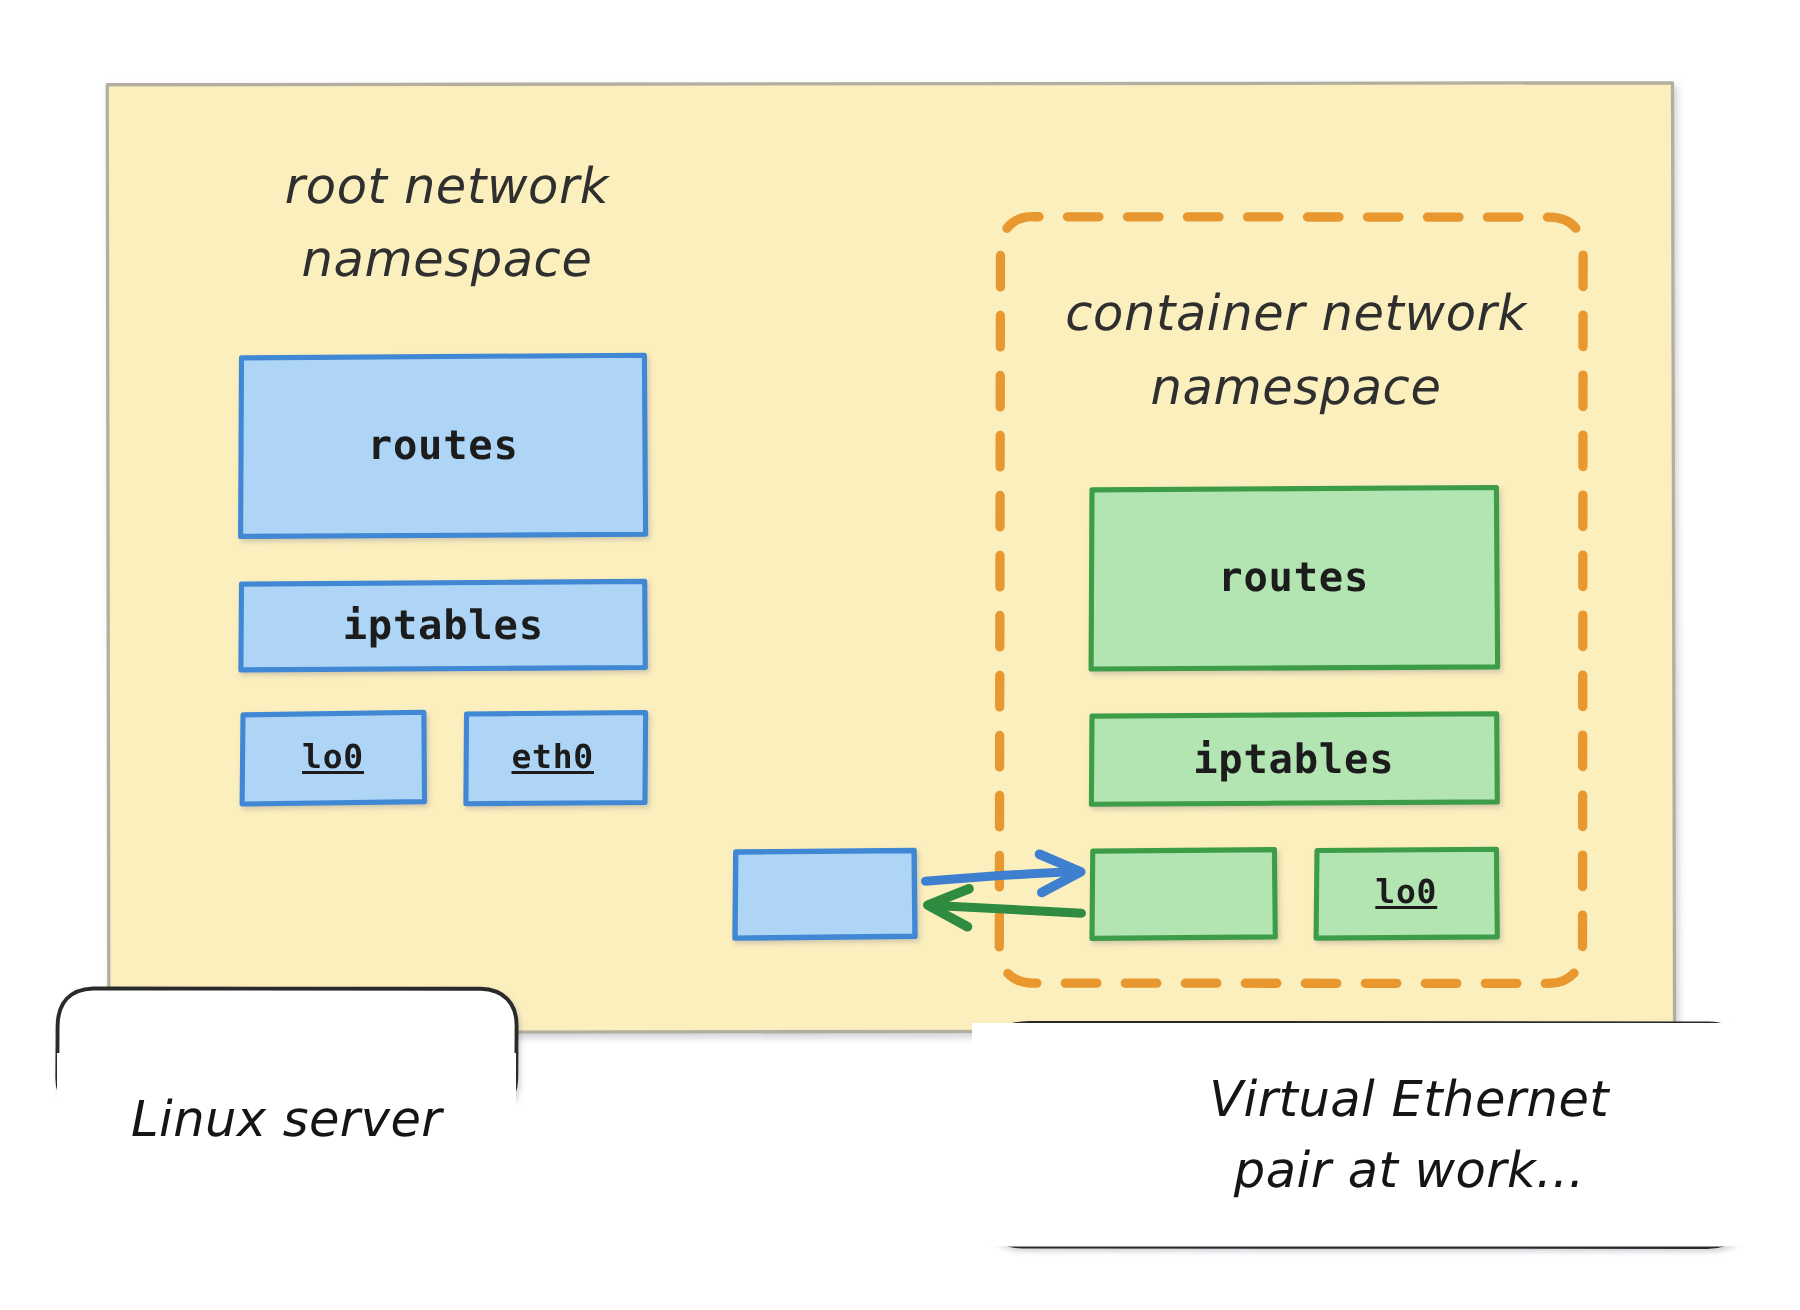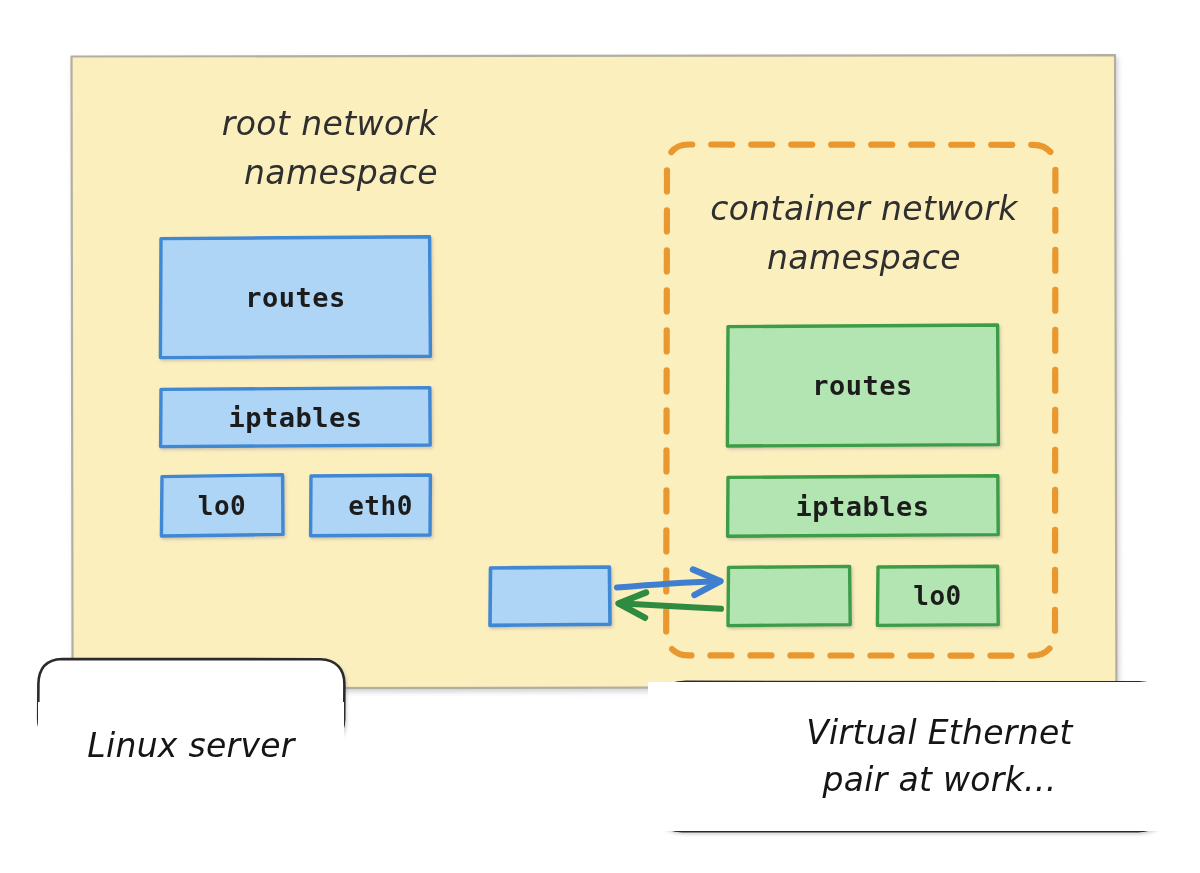--- a/index.html
+++ b/index.html
@@ -39,21 +39,22 @@
   .mono-label {
     font-family: "DejaVu Sans Mono", "Liberation Mono", monospace;
     font-size: 27px;
     font-weight: 700;
     color: #1c1c1c;
     letter-spacing: 0.5px;
     line-height: 1;
     white-space: nowrap;
   }
   .mono-label.small {
-    font-size: 26px;
+    font-size: 22px;
+    text-decoration: underline;
   }
   .hand-title {
     position: absolute;
     font-family: "DejaVu Sans", sans-serif;
     font-size: 33px;
     font-weight: 400;
     color: #2f2f2f;
     line-height: 1.48;
     text-align: center;
     letter-spacing: 0.4px;
@@ -162,39 +163,39 @@
                C663,682.6 652.4,694 652,713
                L651.6,800
                C651.2,819.4 662.4,830.4 682,831
                L1138,831.2
                C1157.6,830.8 1168.4,819.6 1168.8,800.4
                L1169,713.4
                C1169.2,694.2 1158.2,683 1139,682.4 Z" fill="#ffffff" stroke="#2a2a2a" stroke-width="2.8" stroke-linejoin="round"></path>
     </g>
   </svg>
 
-  <div class="hand-title" style="left:158px; top:100px; width:280px;text-align:right;">root network
+  <div class="hand-title" style="left:158px; top:100px; width:280px;">root network
 namespace</div>
 
   <div class="hand-title" style="left:694px; top:185px; width:340px;">container network
 namespace</div>
 
   <div class="node" style="left:160px; top:237px; width:271px; height:121px;">
     <span class="mono-label">routes</span>
   </div>
 
   <div class="node" style="left:160px; top:388px; width:271px; height:58px;">
     <span class="mono-label">iptables</span>
   </div>
 
   <div class="node" style="left:161px; top:475px; width:122px; height:61px;">
     <span class="mono-label small">lo0</span>
   </div>
 
-  <div class="node" style="left:310px; top:475px; width:121px; height:61px;padding-left:20px;">
+  <div class="node" style="left:298px; top:475px; width:121px; height:61px;padding-left:20px;">
     <span class="mono-label small">eth0</span>
   </div>
 
 
   <div class="node" style="left:727px; top:325px; width:271px; height:121px;">
     <span class="mono-label">routes</span>
   </div>
 
   <div class="node" style="left:727px; top:476px; width:271px; height:60px;">
     <span class="mono-label">iptables</span>

